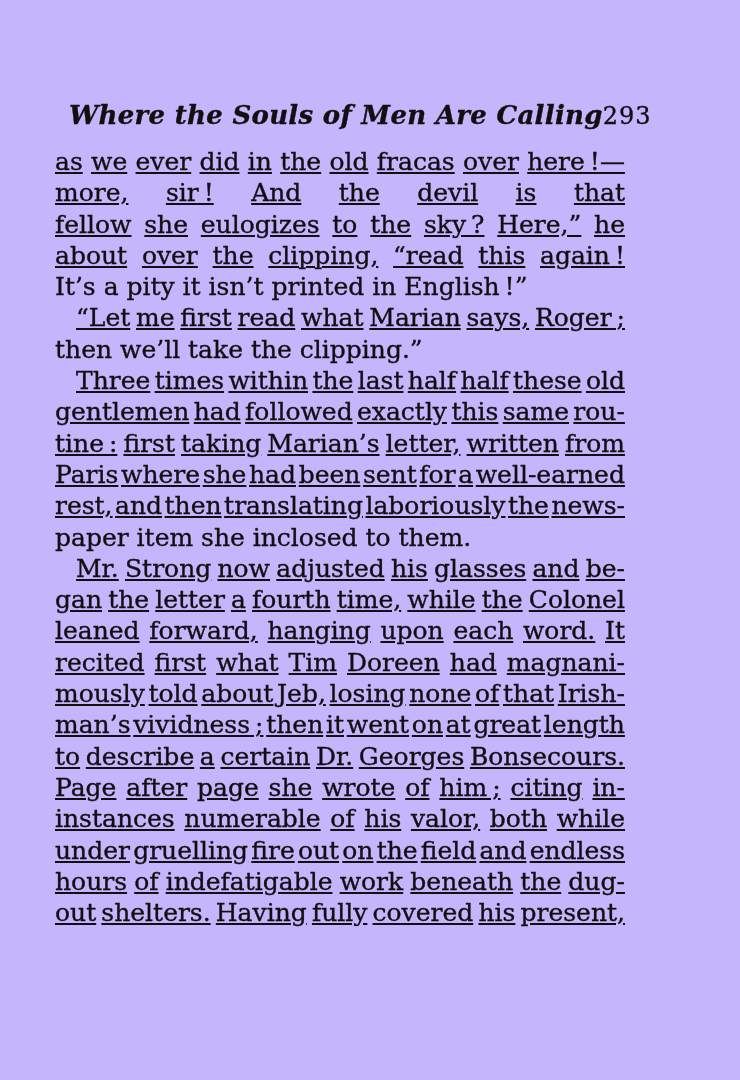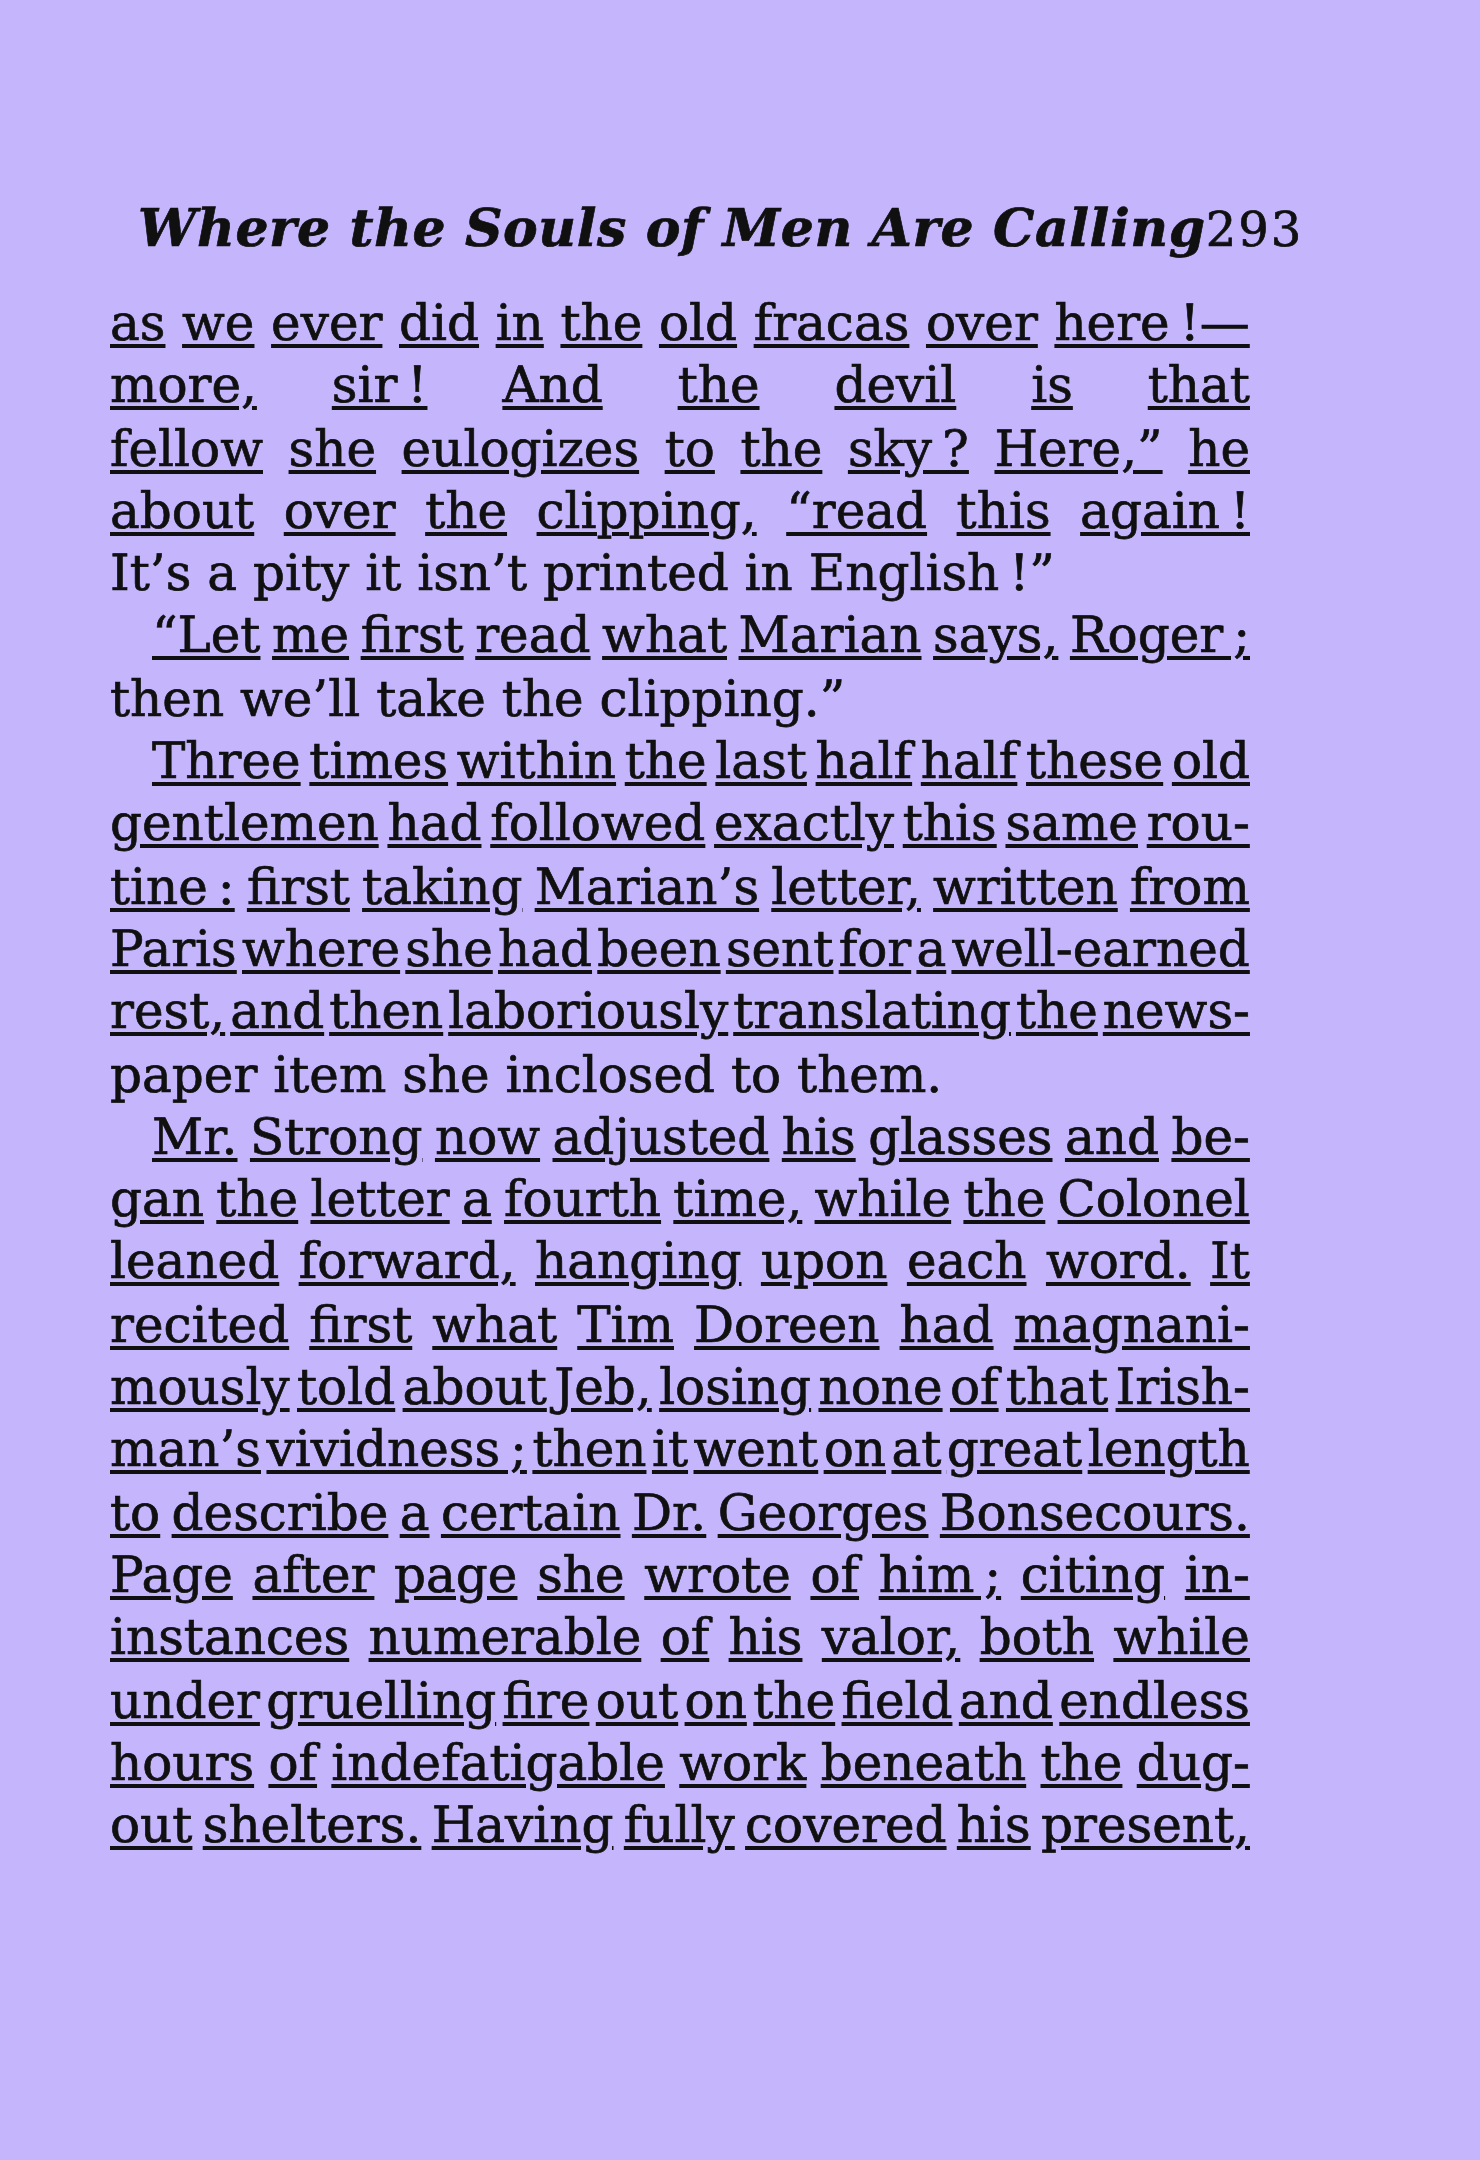--- a/index.html
+++ b/index.html
@@ -78,21 +78,21 @@
       <div class="line fill"><span>more,</span><span>sir !</span><span>And</span><span>the</span><span>devil</span><span>is</span><span>that</span></div>
       <div class="line fill"><span>fellow</span><span>she</span><span>eulogizes</span><span>to</span><span>the</span><span>sky ?</span><span>Here,”</span><span>he</span></div>
       <div class="line fill"><span>about</span><span>over</span><span>the</span><span>clipping,</span><span>“read</span><span>this</span><span>again !</span></div>
       <div class="line">It’s a pity it isn’t printed in English !”</div>
       <div class="line fill indent"><span>“Let</span><span>me</span><span>first</span><span>read</span><span>what</span><span>Marian</span><span>says,</span><span>Roger ;</span></div>
       <div class="line">then we’ll take the clipping.”</div>
       <div class="line fill indent"><span>Three</span><span>times</span><span>within</span><span>the</span><span>last</span><span>half</span><span>half</span><span>these</span><span>old</span></div>
       <div class="line fill"><span>gentlemen</span><span>had</span><span>followed</span><span>exactly</span><span>this</span><span>same</span><span>rou-</span></div>
       <div class="line fill"><span>tine :</span><span>first</span><span>taking</span><span>Marian’s</span><span>letter,</span><span>written</span><span>from</span></div>
       <div class="line fill"><span>Paris</span><span>where</span><span>she</span><span>had</span><span>been</span><span>sent</span><span>for</span><span>a</span><span>well-earned</span></div>
-      <div class="line fill"><span>rest,</span><span>and</span><span>then</span><span>laboriously</span><span>translating</span><span>the</span><span>news-</span></div>
+      <div class="line fill"><span>rest,</span><span>and</span><span>then</span><span>translating</span><span>laboriously</span><span>the</span><span>news-</span></div>
       <div class="line">paper item she inclosed to them.</div>
       <div class="line fill indent"><span>Mr.</span><span>Strong</span><span>now</span><span>adjusted</span><span>his</span><span>glasses</span><span>and</span><span>be-</span></div>
       <div class="line fill"><span>gan</span><span>the</span><span>letter</span><span>a</span><span>fourth</span><span>time,</span><span>while</span><span>the</span><span>Colonel</span></div>
       <div class="line fill"><span>leaned</span><span>forward,</span><span>hanging</span><span>upon</span><span>each</span><span>word.</span><span>It</span></div>
       <div class="line fill"><span>recited</span><span>first</span><span>what</span><span>Tim</span><span>Doreen</span><span>had</span><span>magnani-</span></div>
       <div class="line fill"><span>mously</span><span>told</span><span>about</span><span>Jeb,</span><span>losing</span><span>none</span><span>of</span><span>that</span><span>Irish-</span></div>
       <div class="line fill"><span>man’s</span><span>vividness ;</span><span>then</span><span>it</span><span>went</span><span>on</span><span>at</span><span>great</span><span>length</span></div>
       <div class="line fill"><span>to</span><span>describe</span><span>a</span><span>certain</span><span>Dr.</span><span>Georges</span><span>Bonsecours.</span></div>
       <div class="line fill"><span>Page</span><span>after</span><span>page</span><span>she</span><span>wrote</span><span>of</span><span>him ;</span><span>citing</span><span>in-</span></div>
       <div class="line fill"><span>instances</span><span>numerable</span><span>of</span><span>his</span><span>valor,</span><span>both</span><span>while</span></div>

